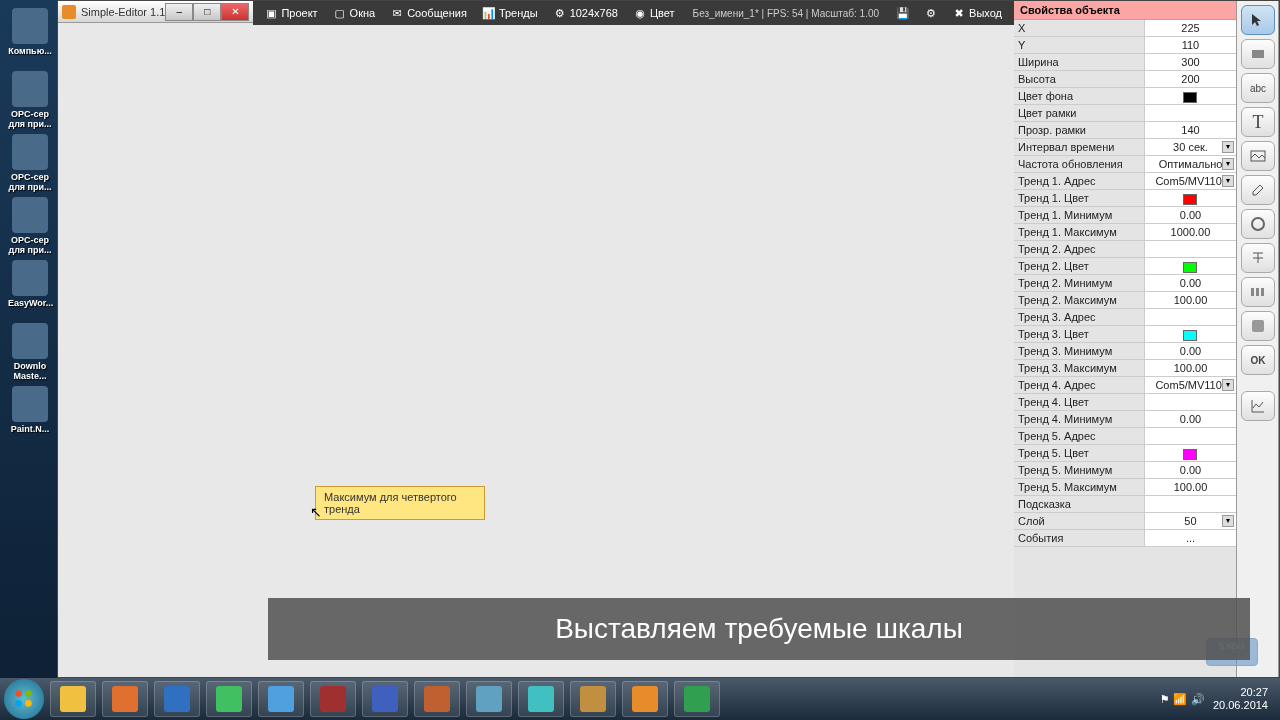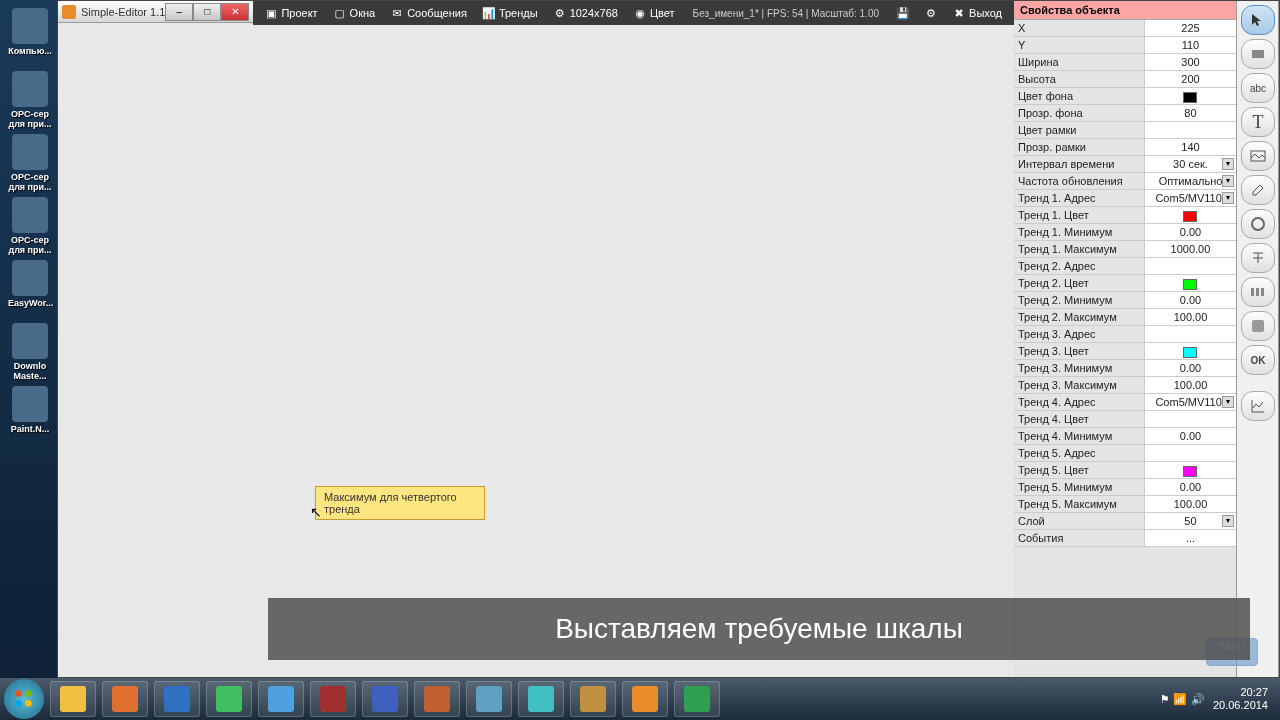--- a/index.html
+++ b/index.html
@@ -24,21 +24,21 @@
 .prop-panel{width:248px;background:#e4e4e4;border-right:1px solid #999;display:flex;flex-direction:column;font-size:11px;overflow-y:auto;}
 .prop-header{background:#fca5a5;padding:3px 6px;font-weight:bold;border-bottom:1px solid #aaa;}
 .prop-row{display:flex;height:17px;border-bottom:1px solid #ccc;align-items:center;}
 .prop-row.sel{background:#d8d8d8;}
 .prop-label{width:130px;padding-left:4px;color:#222;overflow:hidden;white-space:nowrap;}
 .prop-value{flex:1;text-align:center;color:#222;background:#fff;height:100%;line-height:17px;border-left:1px solid #ccc;}
 .color-swatch{display:inline-block;width:14px;height:11px;border:1px solid #666;vertical-align:middle;}
 .dropdown-arrow{position:absolute;right:2px;top:2px;width:12px;height:12px;background:#ddd;border:1px solid #999;font-size:8px;text-align:center;}
 .prop-row{position:relative;}
 .tool-palette{width:42px;background:#f0f0f0;border-right:1px solid #999;display:flex;flex-direction:column;padding:4px;gap:4px;}
-.tool-btn{width:34px;height:30px;background:linear-gradient(#fdfdfd,#e0e0e0);border:1px solid #aaa;border-radius:12px;display:flex;align-items:center;justify-content:center;font-size:12px;color:#444;}
+.tool-btn{width:34px;height:30px;background:linear-gradient(#fdfdfd,#e0e0e0);border:1px solid #aaa;border-radius:6px;display:flex;align-items:center;justify-content:center;font-size:12px;color:#444;}
 .tool-btn.active{background:linear-gradient(#d0e4f5,#a8c9e8);border-color:#5a8fbf;}
 .canvas-area{flex:1;background:#fff;position:relative;overflow:hidden;}
 .canvas-bg{position:absolute;left:130px;top:90px;width:810px;height:500px;background:#1a4a5a;}
 .canvas-header{position:absolute;left:130px;top:95px;display:flex;align-items:center;gap:6px;}
 .tab-minus{width:28px;height:28px;background:#3a8fa8;color:#fff;font-size:18px;text-align:center;line-height:26px;border-radius:3px;}
 .tab-main{padding:6px 20px;background:#3a8fa8;color:#fff;font-size:14px;border-radius:4px;}
 .tab-plus{width:28px;height:28px;background:#3a8fa8;color:#fff;font-size:18px;text-align:center;line-height:26px;border-radius:3px;}
 .top-plus{position:absolute;left:310px;top:72px;width:18px;height:18px;background:#4db89a;color:#fff;font-size:14px;text-align:center;line-height:17px;border-radius:2px;}
 .bar-widget{position:absolute;width:20px;height:185px;background:#2a2a2a;border:2px solid #888;}
 .bar-fill{position:absolute;bottom:0;left:0;right:0;}
@@ -167,24 +167,20 @@
           </div>
           <div class="prop-row">
             <div class="prop-label">Высота</div>
             <div class="prop-value">200</div>
           </div>
           <div class="prop-row">
             <div class="prop-label">Цвет фона</div>
             <div class="prop-value"><span class="color-swatch" style="background:#000000"></span></div>
           </div>
           <div class="prop-row">
-            <div class="prop-label">Прозр. фона</div>
-            <div class="prop-value">80</div>
-          </div>
-          <div class="prop-row">
             <div class="prop-label">Цвет рамки</div>
             <div class="prop-value"></div>
           </div>
           <div class="prop-row">
             <div class="prop-label">Прозр. рамки</div>
             <div class="prop-value">140</div>
           </div>
           <div class="prop-row">
             <div class="prop-label">Интервал времени</div>
             <div class="prop-value">30 сек.</div>
@@ -265,20 +261,24 @@
             <div class="prop-label">Тренд 5. Цвет</div>
             <div class="prop-value"><span class="color-swatch" style="background:#ff00ff"></span></div>
           </div>
           <div class="prop-row">
             <div class="prop-label">Тренд 5. Минимум</div>
             <div class="prop-value">0.00</div>
           </div>
           <div class="prop-row">
             <div class="prop-label">Тренд 5. Максимум</div>
             <div class="prop-value">100.00</div>
+          </div>
+          <div class="prop-row">
+            <div class="prop-label">Подсказка</div>
+            <div class="prop-value"></div>
           </div>
           <div class="prop-row">
             <div class="prop-label">Слой</div>
             <div class="prop-value">50</div>
             <span class="dropdown-arrow">▾</span>
           </div>
           <div class="prop-row">
             <div class="prop-label">События</div>
             <div class="prop-value">...</div>
           </div>

